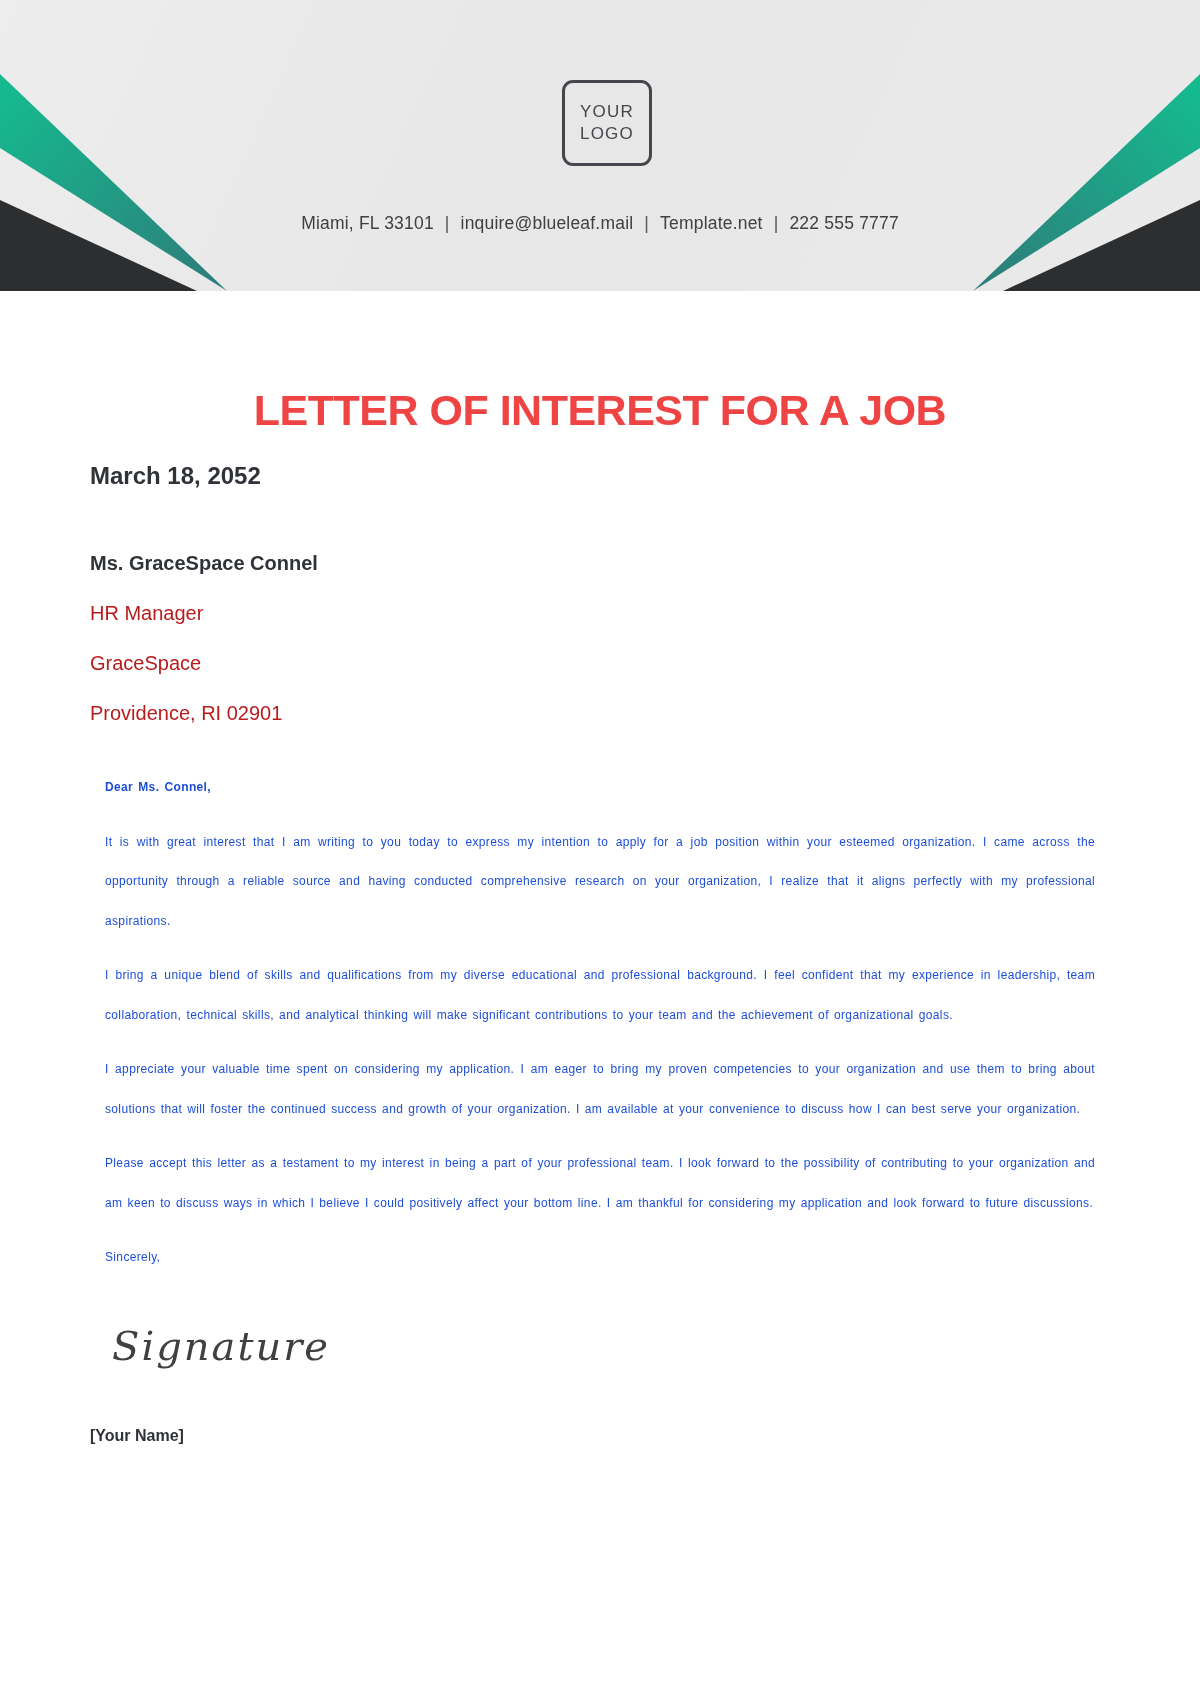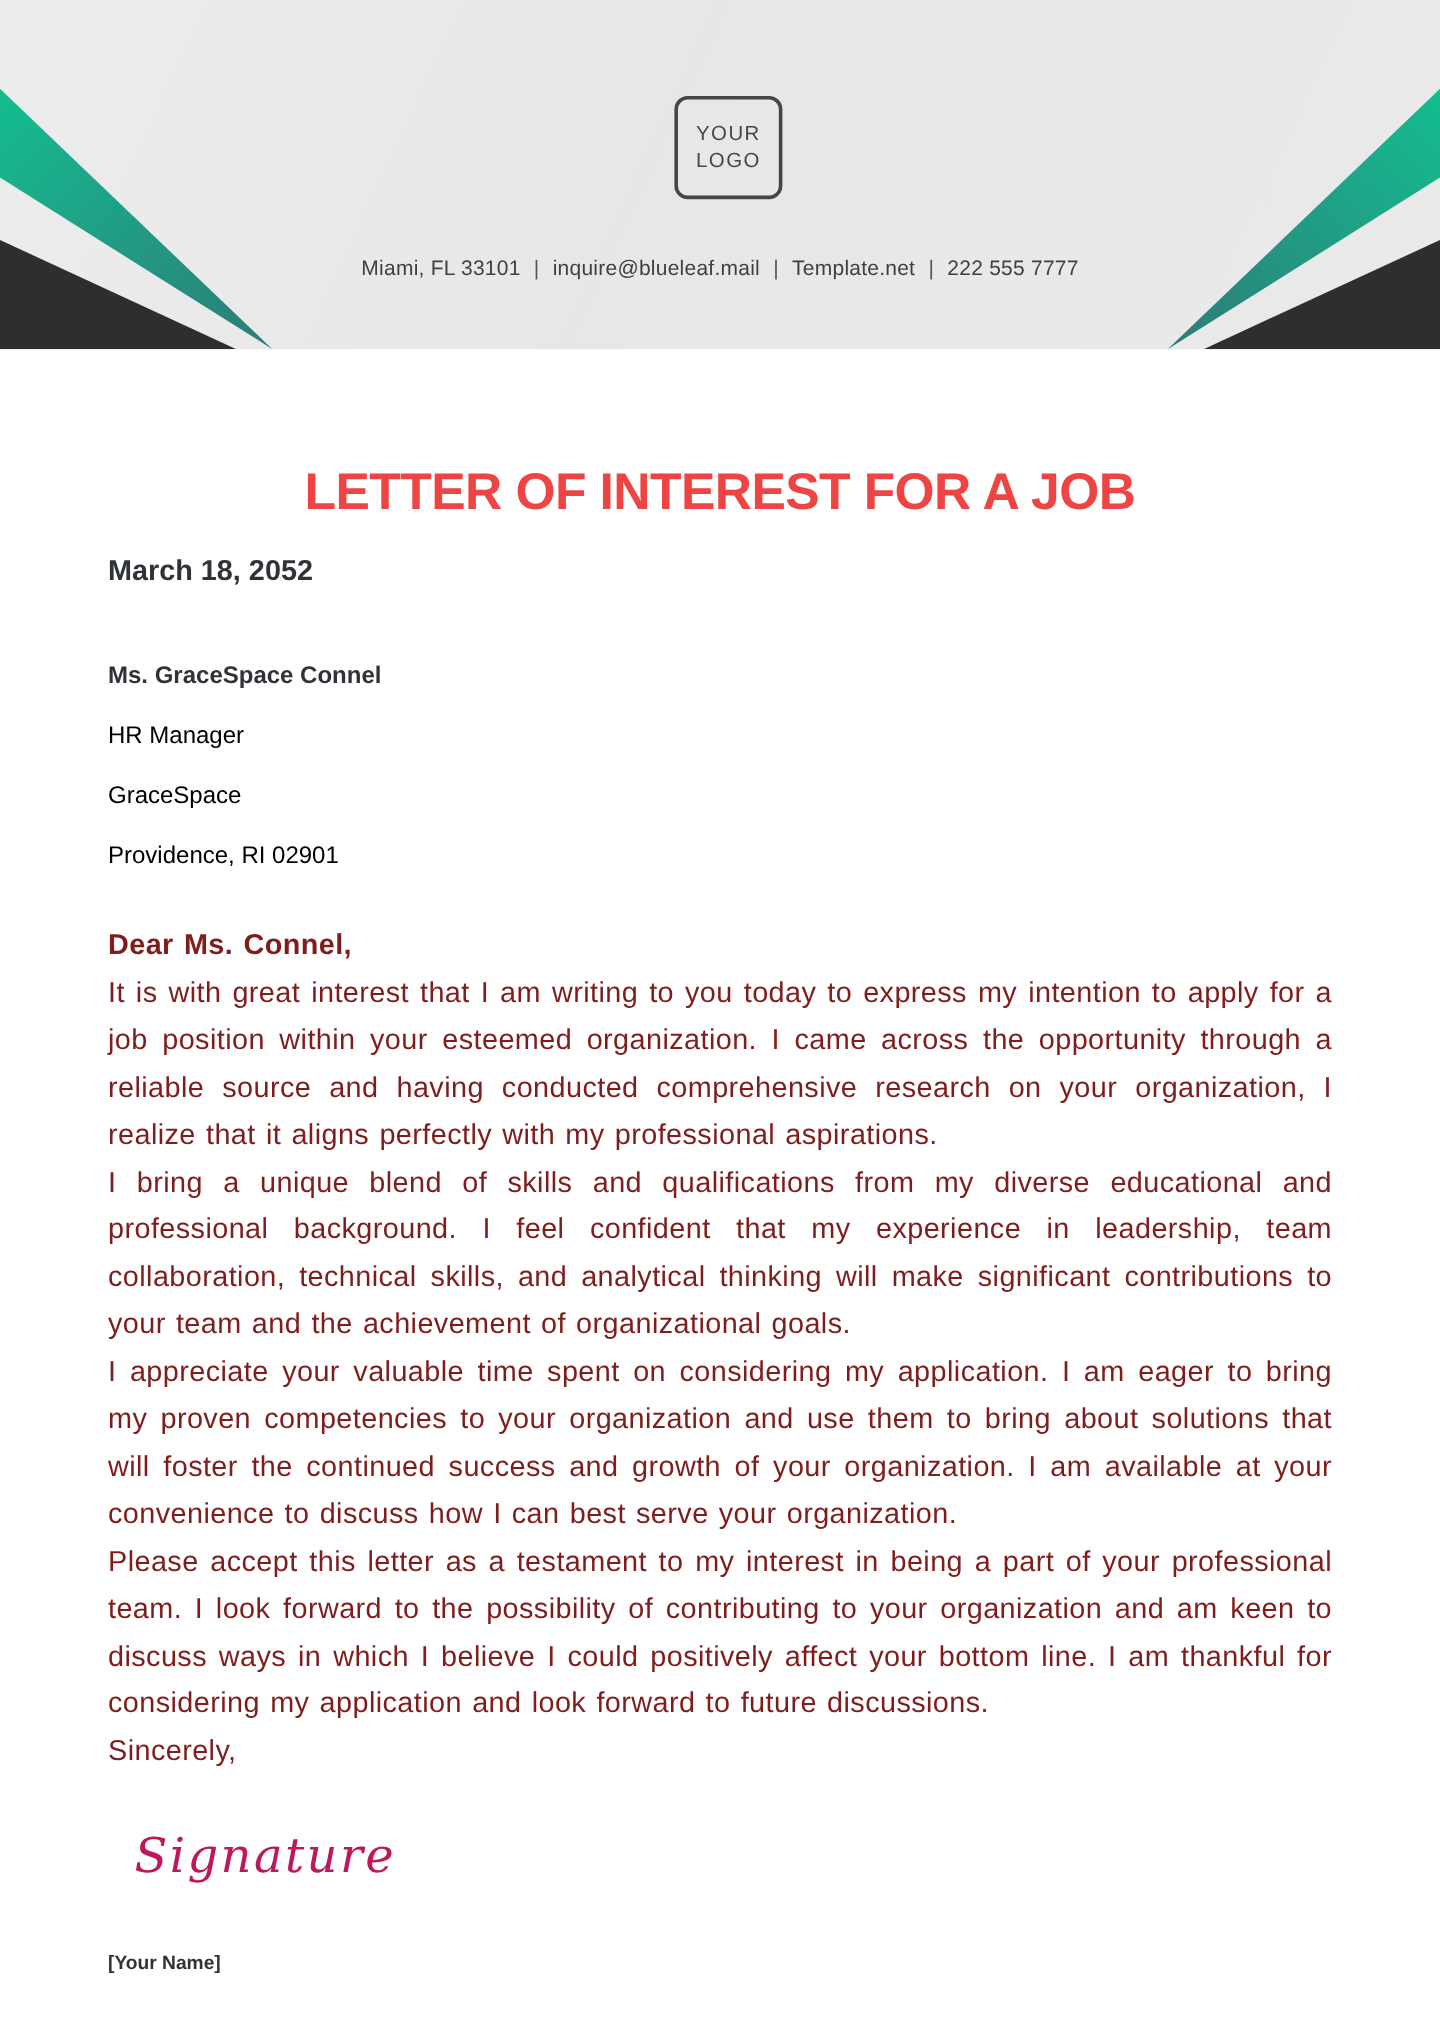--- a/index.html
+++ b/index.html
@@ -82,42 +82,42 @@
   .date {
     margin: 30px 0 0 0;
     font-size: 24px;
     line-height: 24px;
   }
   .recipient { margin-top: 50px; }
   .recipient p {
     margin: 0;
     font-size: 20px;
     line-height: 50px;
-    color: #000000;
+    color: #b91c1c;
   }
   .recipient p.bold { color: #2f3338; }
   .body-text { margin-top: 30px; }
   .body-text p {
-    margin: 0;
-    font-size: 24px;
+    margin: 15px;
+    font-size: 12px;
     line-height: 39.5px;
     letter-spacing: 0.35px;
     word-spacing: 1.5px;
     text-align: justify;
-    color: #7f1d1d;
+    color: #1d4ed8;
   }
   .body-text p.salutation { text-align: left; }
   .signature {
     margin: 42px 0 0 22px;
     font-family: "DejaVu Serif", serif;
     font-style: italic;
     font-size: 40px;
     line-height: 52px;
     letter-spacing: 2px;
-    color: #be185d;
+    color: #404040;
   }
   .sender-name {
     margin: 52px 0 0 0;
     font-size: 16px;
     line-height: 24px;
   }
   .sender-email {
     margin: 21px 0 0 0;
     font-size: 20px;
     line-height: 24px;

